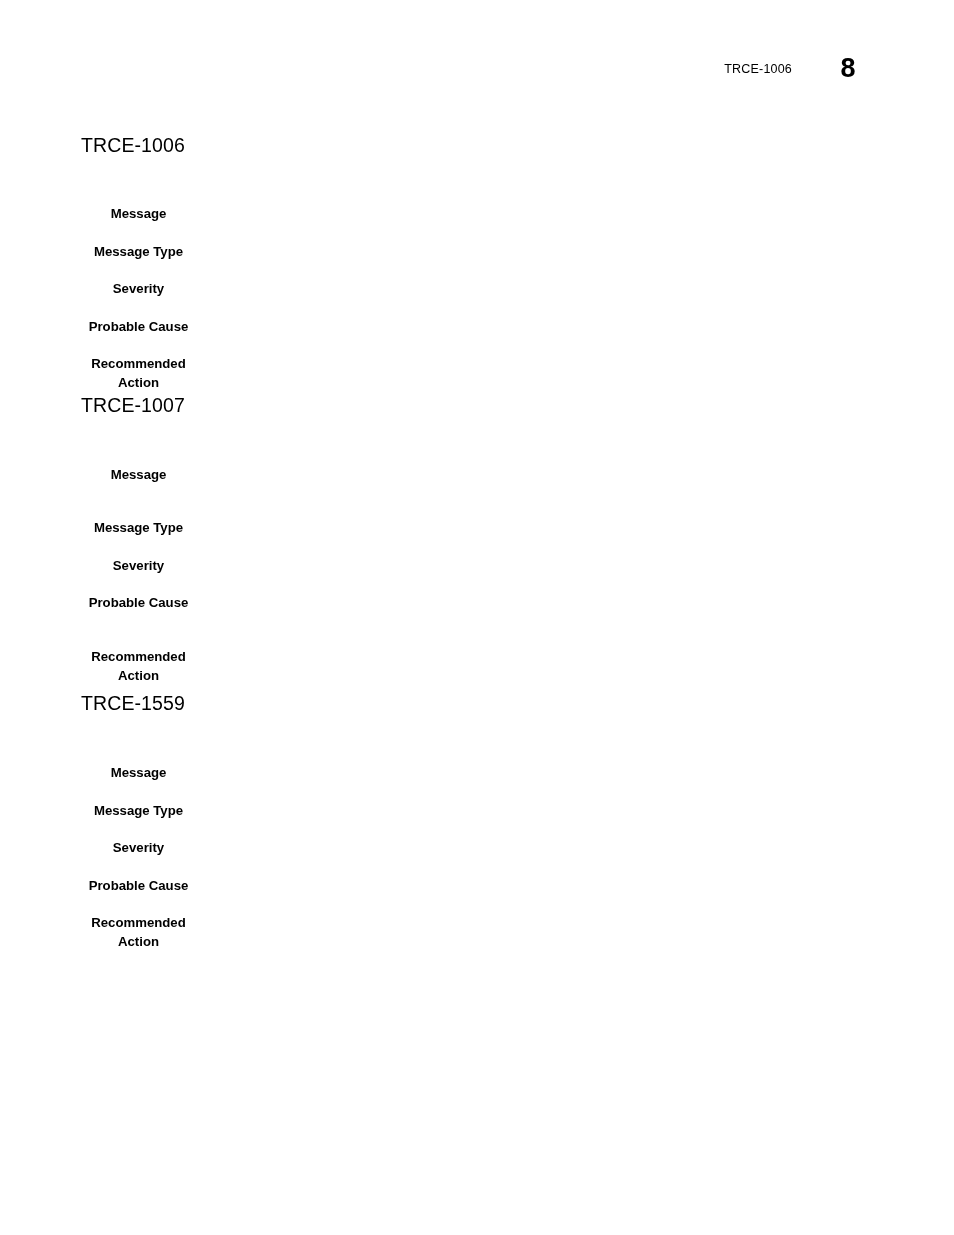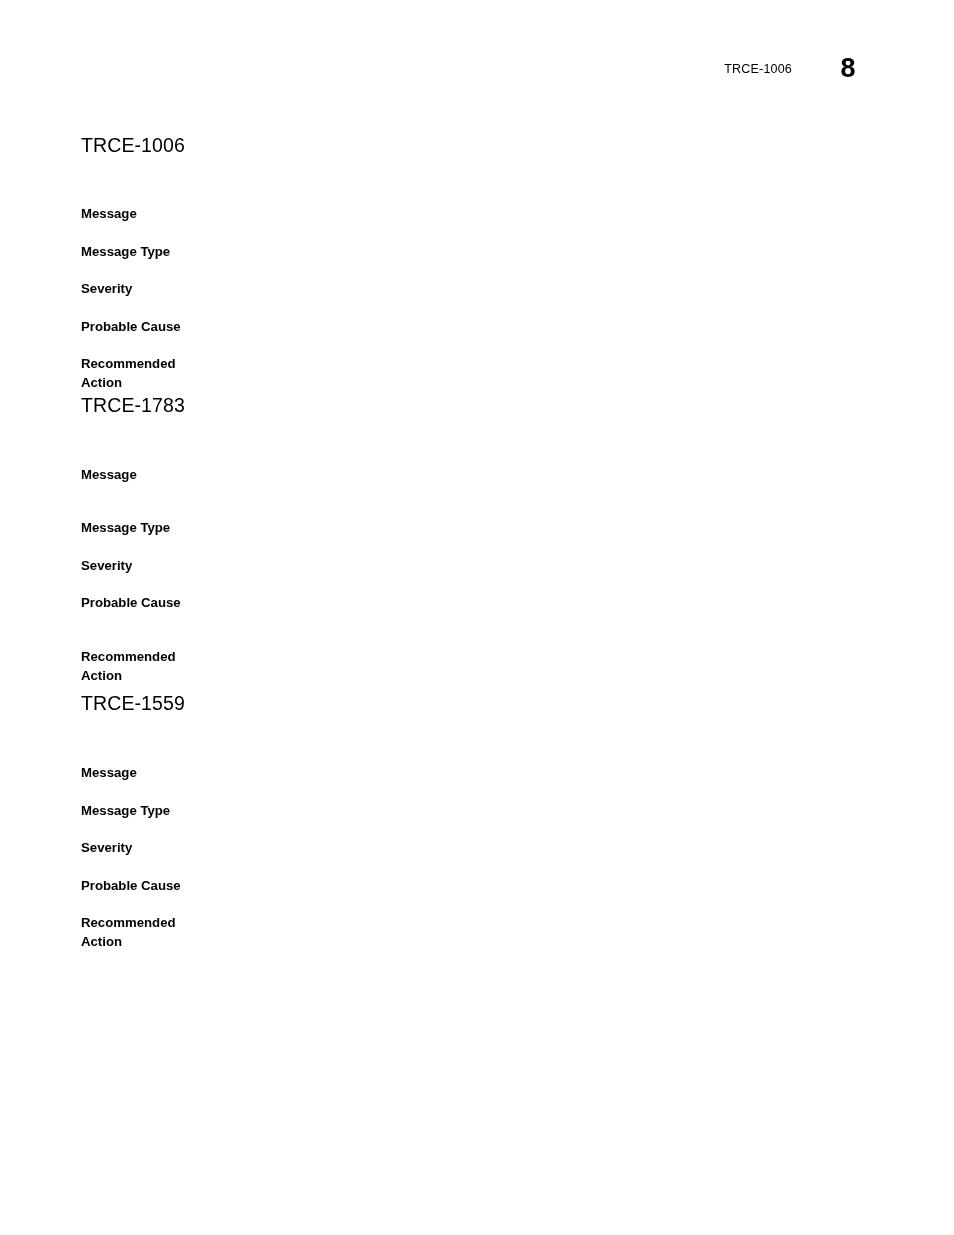--- a/index.html
+++ b/index.html
@@ -87,21 +87,21 @@
 
   .field-row {
     position: relative;
     display: block;
   }
 
   .field-label {
     position: absolute;
     left: 0;
     width: 115px;
-    text-align: left;
+    text-align: center;
     font-size: 13.2px;
     font-weight: 700;
     line-height: 19px;
     color: #000000;
   }
 
   .field-value {
     position: absolute;
     left: 139px;
     width: 640px;
@@ -151,21 +151,21 @@
 
         <div class="field-row" style="height:0;">
           <div class="field-label" style="top:197px;"><span>Recommended</span><br><span>Action</span></div>
           <div class="field-value" style="top:197px;"></div>
         </div>
 
       </div>
     </div>
 
     <div class="msg-block" style="top:393px;">
-      <h2 class="msg-heading">TRCE-1783</h2>
+      <h2 class="msg-heading">TRCE-1007</h2>
 
       <div class="field-list">
 
         <div class="field-row" style="height:0;">
           <div class="field-label" style="top:48px;">Message</div>
           <div class="field-value" style="top:48px;"></div>
         </div>
 
         <div class="field-row" style="height:0;">
           <div class="field-label" style="top:101px;">Message Type</div>

